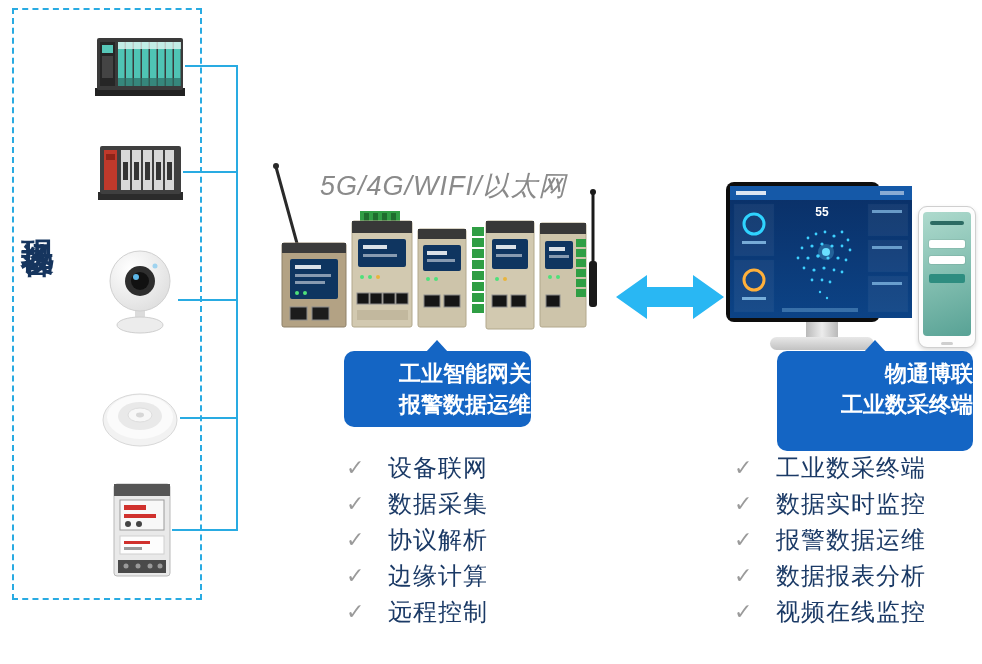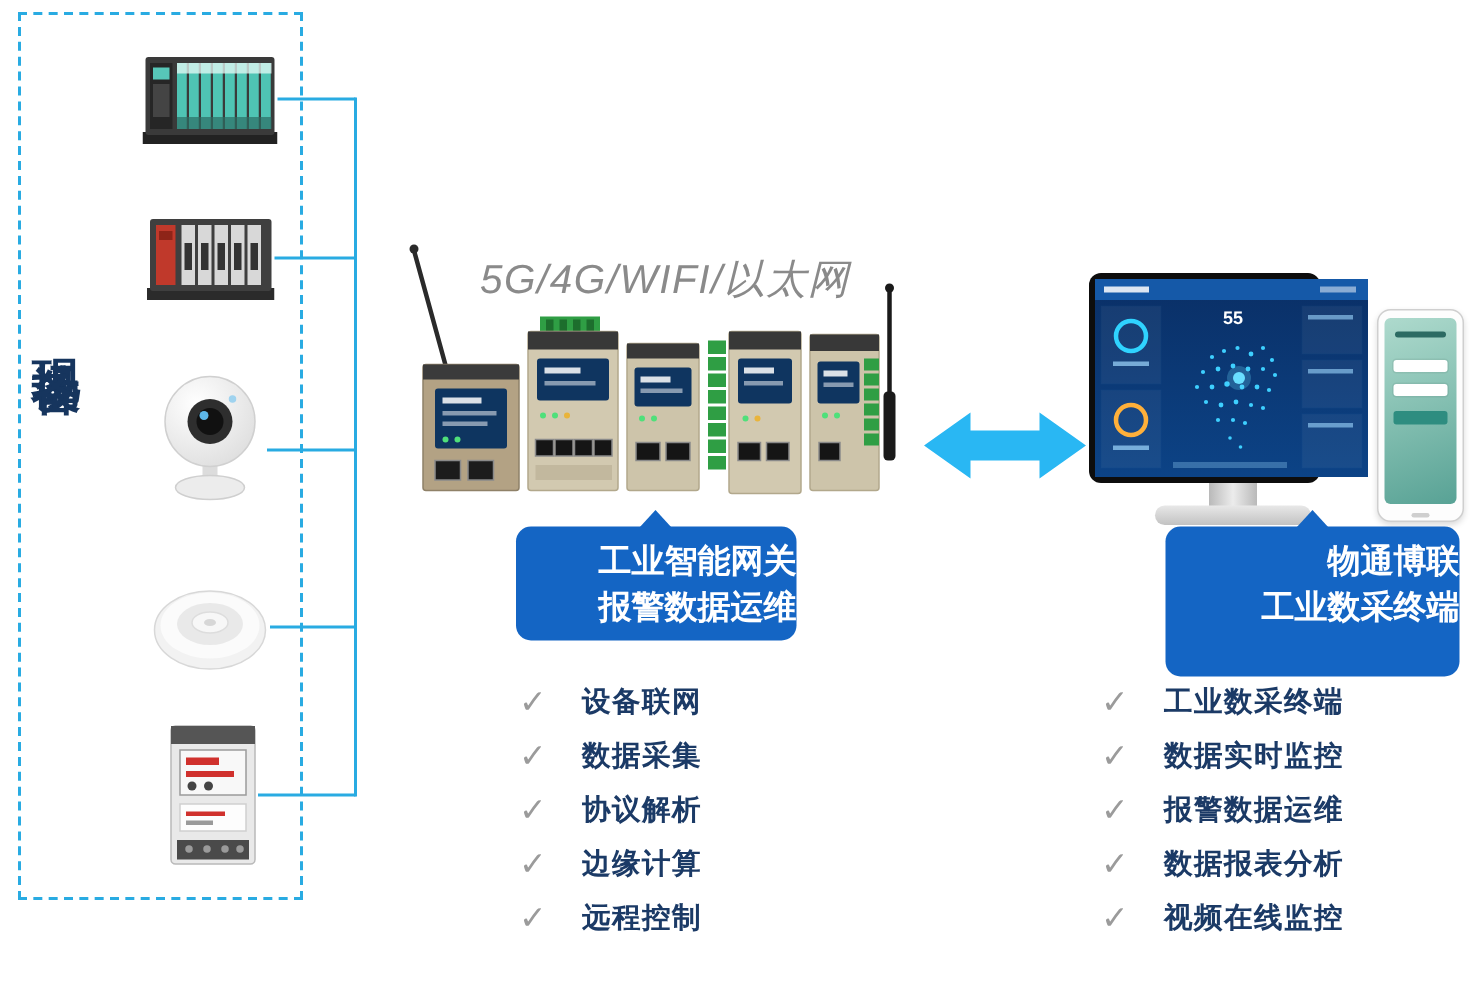--- a/index.html
+++ b/index.html
@@ -25,21 +25,21 @@
   .bubble { position:absolute; background:#1465c4; border-radius:10px; color:#ffffff;
     text-align:right; font-weight:700; font-size:22px; line-height:31px; padding-top:7px; }
   .bubble .pointer { position:absolute; top:-11px; width:0; height:0;
     border-left:11px solid transparent; border-right:11px solid transparent;
     border-bottom:12px solid #1465c4; }
 
   
   .features { position:absolute; }
   .feature-row { display:flex; align-items:center; height:36px; gap:20px; }
   .feature-check { color:#9b9b9b; font-size:22px; font-weight:700; width:22px; }
-  .feature-label { color:#1b3a66; font-size:19px; font-weight:700; letter-spacing:1px; }
+  .feature-label { color:#1b3a66; font-size:24px; font-weight:400; letter-spacing:1px; }
 
   
   .sync-arrow { position:absolute; left:613px; top:272px; }
 
   
   .monitor-bezel { position:absolute; left:726px; top:182px; width:154px; height:140px;
     background:#0d0d0d; border-radius:8px; padding:4px; }
   .monitor-neck { position:absolute; left:806px; top:322px; width:32px; height:16px;
     background:linear-gradient(90deg,#b9b9b9,#ececec,#b9b9b9); }
   .monitor-base { position:absolute; left:770px; top:337px; width:104px; height:13px;

